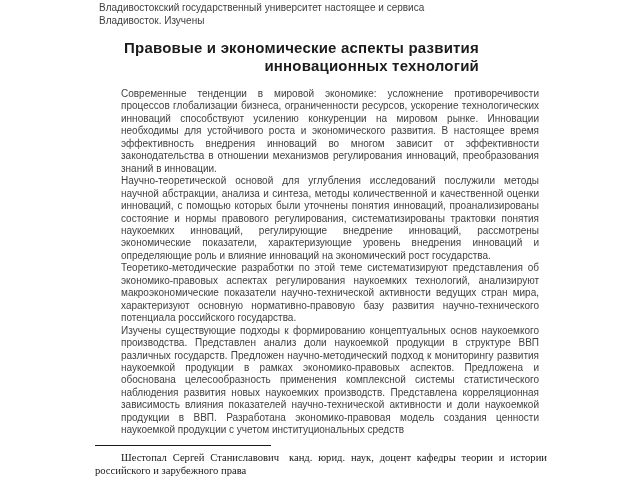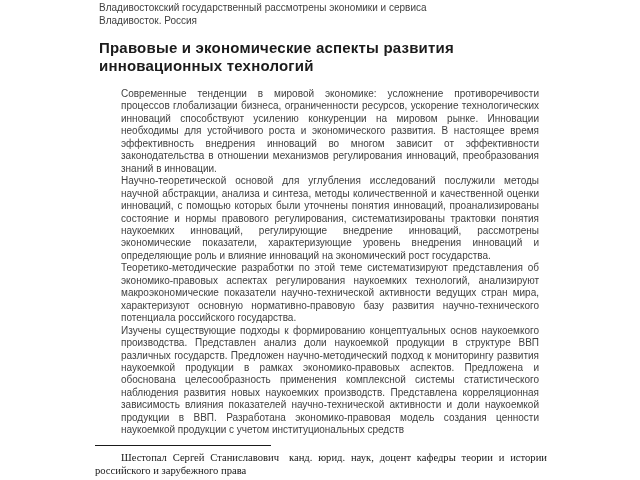--- a/index.html
+++ b/index.html
@@ -23,20 +23,21 @@
     color: #3f3f3f;
   }
   .paper-title {
     margin: 12px 0 0 0;
     max-width: 380px;
     font-size: 15px;
     line-height: 18px;
     font-weight: bold;
     color: #1b1b1b;
     letter-spacing: 0.2px;
+    text-align: right;
   }
   .abstract {
     margin: 13px 0 0 22px;
     width: 418px;
     font-size: 10px;
     line-height: 12.45px;
     color: #3f3f3f;
     text-align: justify;
   }
   .abstract p {
@@ -64,22 +65,22 @@
     display: inline-block;
     width: 10px;
   }
 </style>
 </head>
 <body>
 
 <div class="page">
 
   <div class="affiliation">
-    <div>Владивостокский государственный рассмотрены экономики и сервиса</div>
-    <div>Владивосток. Россия</div>
+    <div>Владивостокский государственный университет настоящее и сервиса</div>
+    <div>Владивосток. Изучены</div>
   </div>
 
   <h1 class="paper-title">Правовые и экономические аспекты развития инновационных технологий</h1>
 
   <div class="abstract">
     <p>Современные тенденции в мировой экономике: усложнение противоречивости процессов глобализации бизнеса, ограниченности ресурсов, ускорение технологических инноваций способствуют усилению конкуренции на мировом рынке. Инновации необходимы для устойчивого роста и экономического развития. В настоящее время эффективность внедрения инноваций во многом зависит от эффективности законодательства в отношении механизмов регулирования инноваций, преобразования знаний в инновации.</p>
     <p>Научно-теоретической основой для углубления исследований послужили методы научной абстракции, анализа и синтеза, методы количественной и качественной оценки инноваций, с помощью которых были уточнены понятия инноваций, проанализированы состояние и нормы правового регулирования, систематизированы трактовки понятия наукоемких инноваций, регулирующие внедрение инноваций, рассмотрены экономические показатели, характеризующие уровень внедрения инноваций и определяющие роль и влияние инноваций на экономический рост государства.</p>
     <p>Теоретико-методические разработки по этой теме систематизируют представления об экономико-правовых аспектах регулирования наукоемких технологий, анализируют макроэкономические показатели научно-технической активности ведущих стран мира, характеризуют основную нормативно-правовую базу развития научно-технического потенциала российского государства.</p>
     <p>Изучены существующие подходы к формированию концептуальных основ наукоемкого производства. Представлен анализ доли наукоемкой продукции в структуре ВВП различных государств. Предложен научно-методический подход к мониторингу развития наукоемкой продукции в рамках экономико-правовых аспектов. Предложена и обоснована целесообразность применения комплексной системы статистического наблюдения развития новых наукоемких производств. Представлена корреляционная зависимость влияния показателей научно-технической активности и доли наукоемкой продукции в ВВП. Разработана экономико-правовая модель создания ценности наукоемкой продукции с учетом институциональных средств</p>
   </div>

